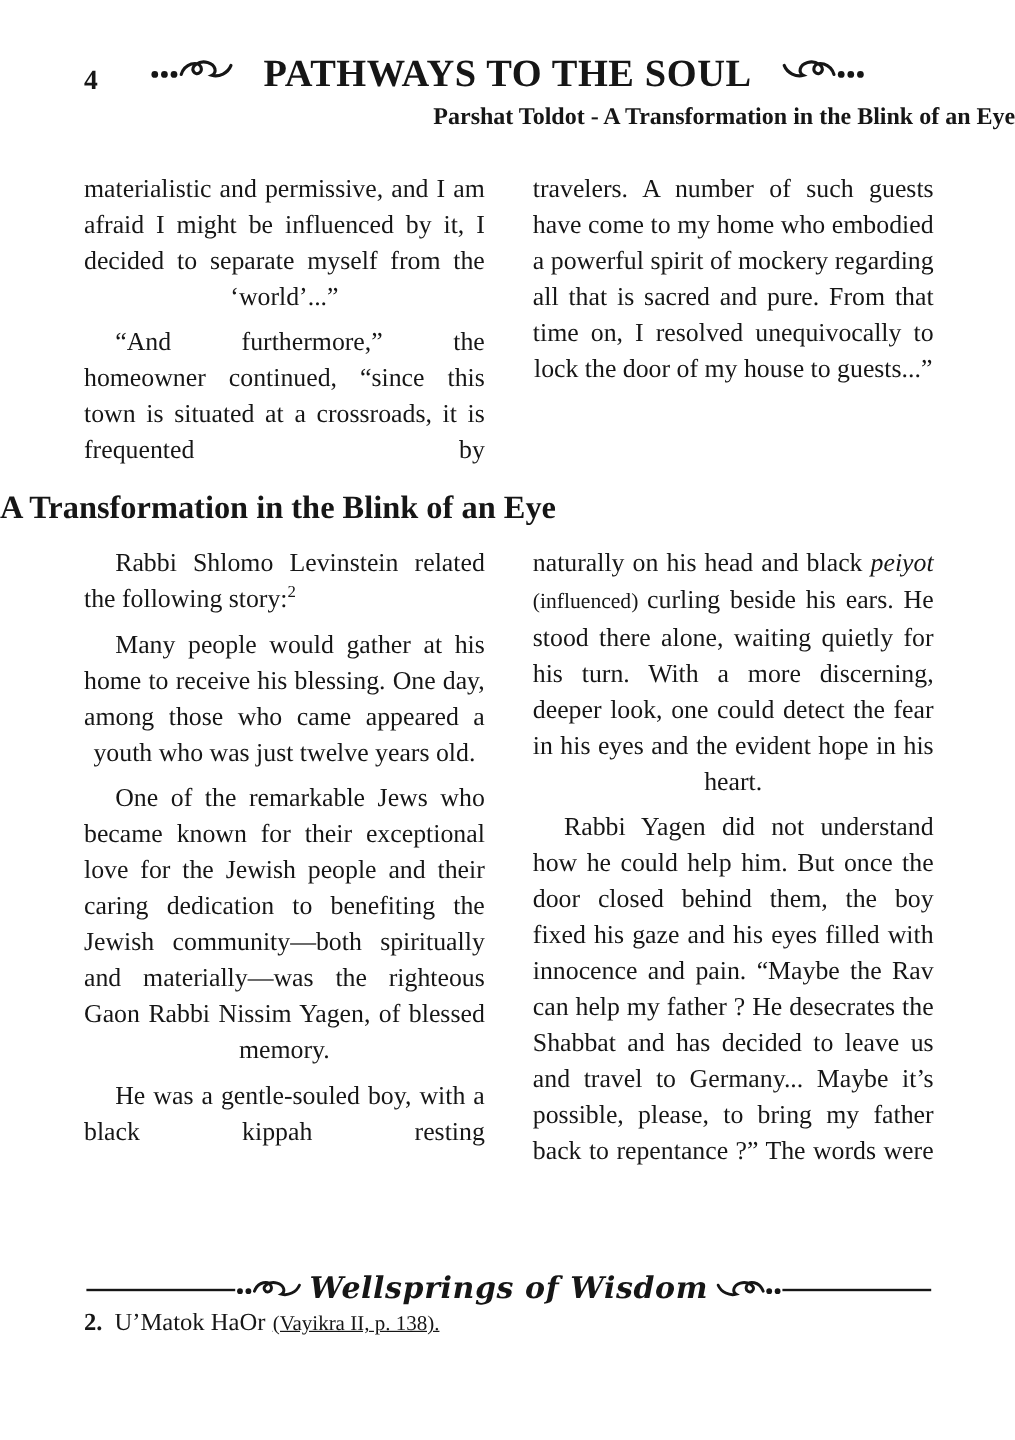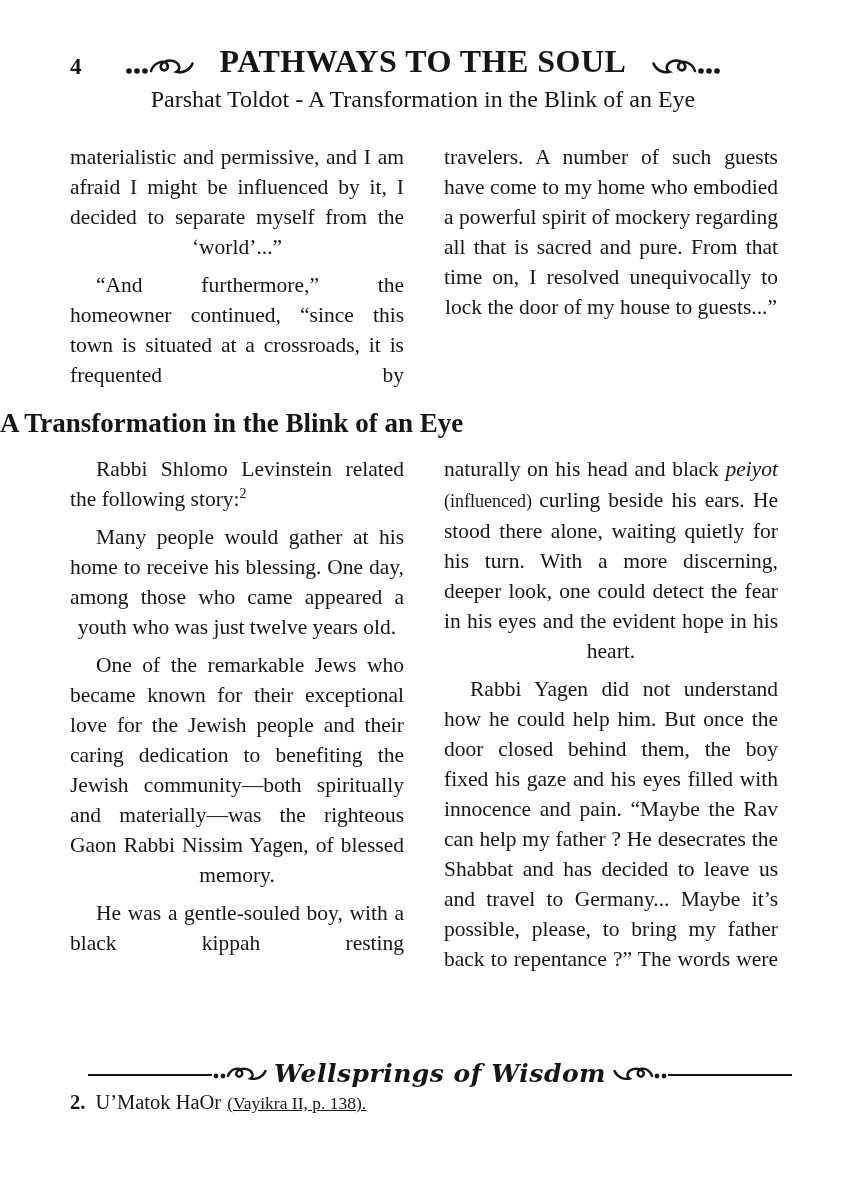--- a/index.html
+++ b/index.html
@@ -12,25 +12,25 @@
     position: relative;
     overflow: hidden;
   }
 
   .page-number {
     position: absolute; top: 54px; left: 70px;
     font-size: 23px; font-weight: bold;
   }
 
   .masthead { position: absolute; top: 44px; left: 0; width: 100%; text-align: center; }
-  .masthead-row { display: flex; justify-content: center; align-items: flex-end; gap: 22px; }
+  .masthead-row { display: flex; justify-content: center; align-items: flex-start; gap: 22px; }
   .book-title { font-size: 32px; font-weight: bold; letter-spacing: 0.5px; line-height: 1.1; white-space: nowrap; }
   .flourish { width: 74px; height: 26px; flex: 0 0 auto; }
   .flourish.mirror { transform: scaleX(-1); }
-  .chapter-subtitle { margin-top: 7px; font-size: 24px; font-weight: normal; }
+  .chapter-subtitle { margin-top: 7px; font-size: 20px; font-weight: bold; text-align: right; }
 
   .columns { position: absolute; left: 70px; width: 708px; display: flex; gap: 40px; }
   .columns.top-block { top: 142px; }
   .columns.main-block { top: 454px; }
   .column { width: 334px; }
 
   .para {
     margin: 0 0 8px 0;
     font-size: 21.5px;
     line-height: 30px;
@@ -43,21 +43,21 @@
   .it { font-style: italic; margin-top: 44px; }
   .sm { font-size: 18px; }
   sup.fn-ref { font-size: 14px; line-height: 0; }
 
   .section-heading {
     position: absolute; top: 408px; left: 0; width: 100%;
     text-align: left; font-size: 27px; font-weight: bold;
   }
 
   .footer-banner {
-    position: absolute; top: 1060px; left: 88px; width: 704px;
+    position: absolute; top: 1060px; left: 72px; width: 704px;
     display: flex; align-items: center;
   }
   .rule { flex: 1 1 auto; height: 0; border-top: 2.5px solid #161616; }
   .banner-flourish { width: 58px; height: 24px; flex: 0 0 auto; }
   .banner-flourish.mirror { transform: scaleX(-1); }
   .banner-title {
     font-family: "DejaVu Serif", serif;
     font-style: italic; font-weight: bold;
     font-size: 25px; white-space: nowrap;
     padding: 0 4px; letter-spacing: 0.5px;

